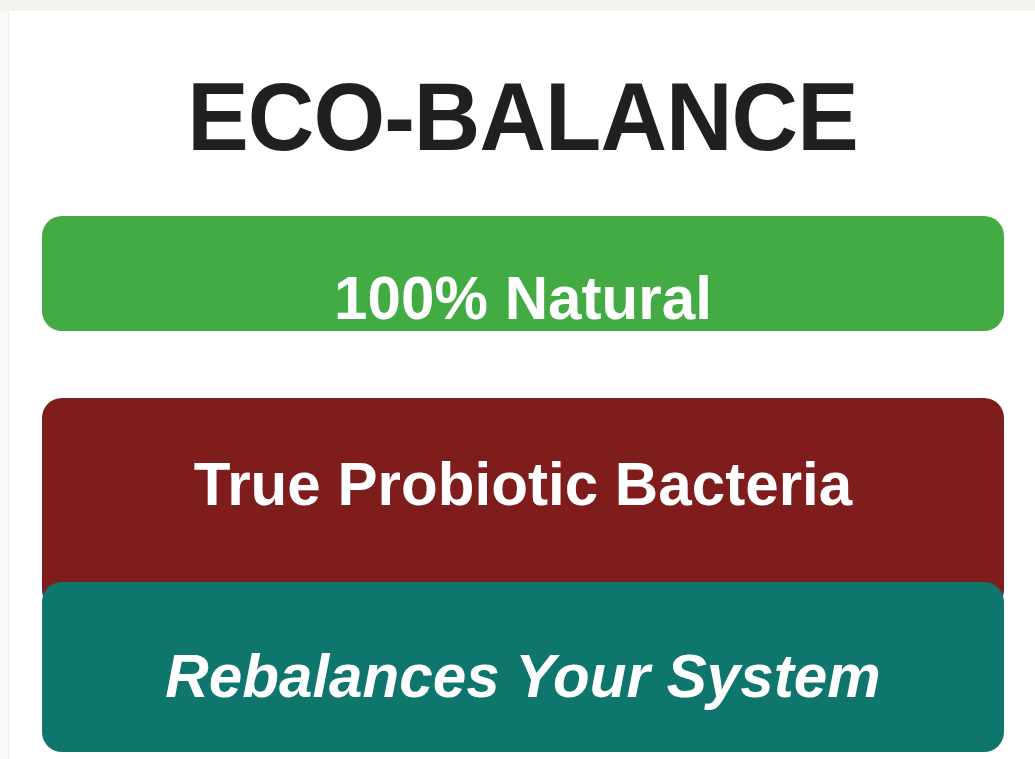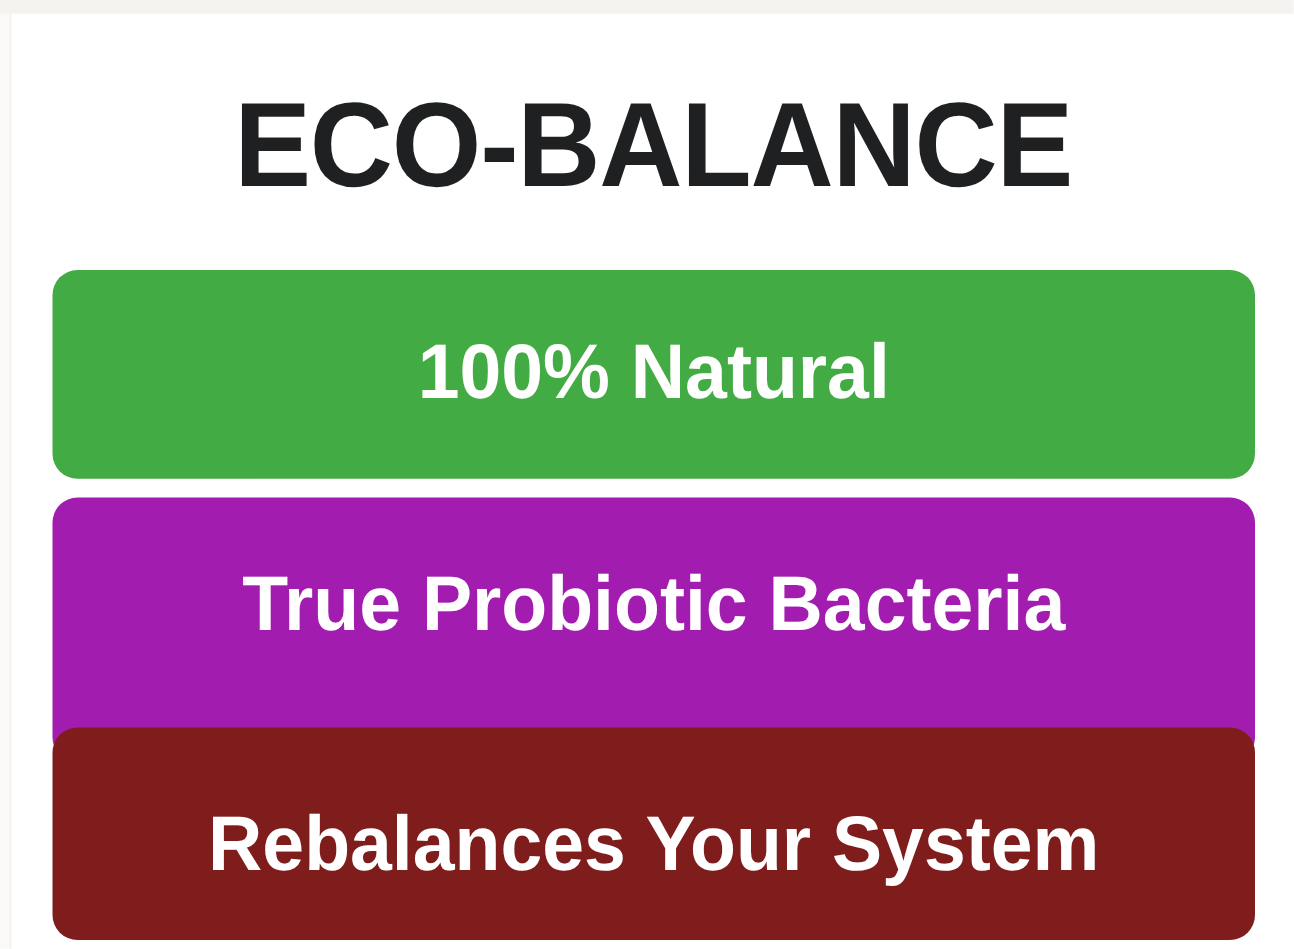--- a/index.html
+++ b/index.html
@@ -86,44 +86,45 @@
     color: #ffffff;
     font-family: "Liberation Sans", sans-serif;
     font-weight: bold;
     white-space: nowrap;
     transform: scaleX(0.97);
     transform-origin: center center;
   }
 
   #bar-natural {
     top: 189px;
-    height: 167px;
+    height: 115px;
     background: #43ab44;
   }
   #bar-natural .bar-label {
     top: 46px;
     font-size: 62px;
     line-height: 72px;
   }
 
   #bar-probiotic {
     top: 371px;
     height: 212px;
-    background: #a21caf;
+    background: #7f1d1d;
   }
   #bar-probiotic .bar-label {
     top: 50px;
     font-size: 62px;
     line-height: 72px;
   }
 
   #bar-rebalance {
     top: 555px;
     height: 170px;
-    background: #7f1d1d;
+    background: #0f766e;
+    font-style: italic;
   }
   #bar-rebalance .bar-label {
     top: 58px;
     font-size: 62px;
     line-height: 72px;
   }
 </style>
 </head>
 <body>
 

